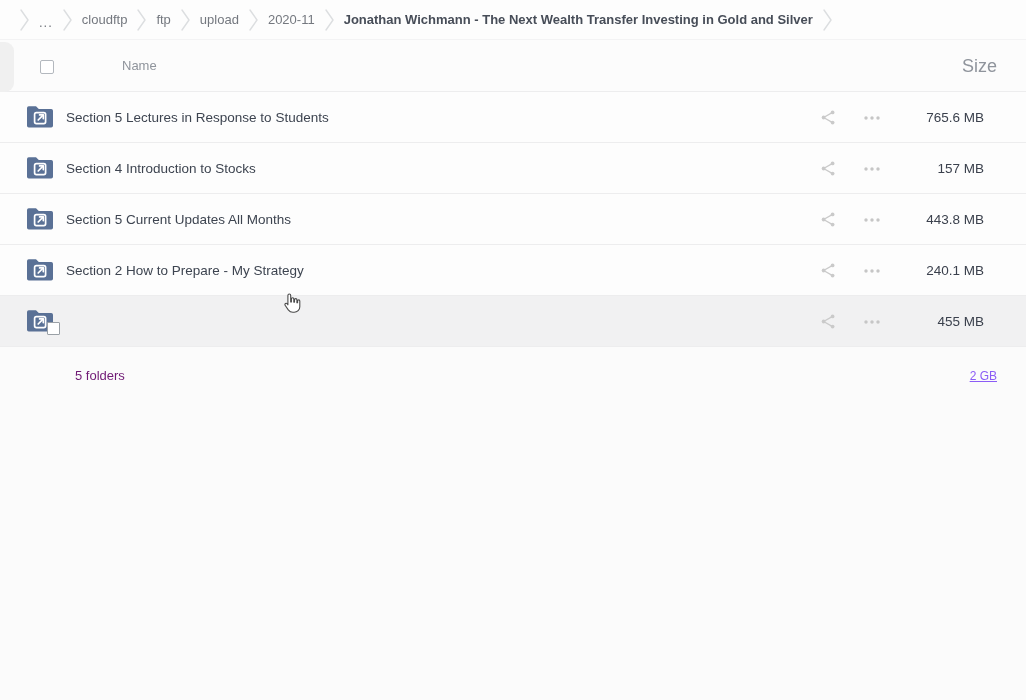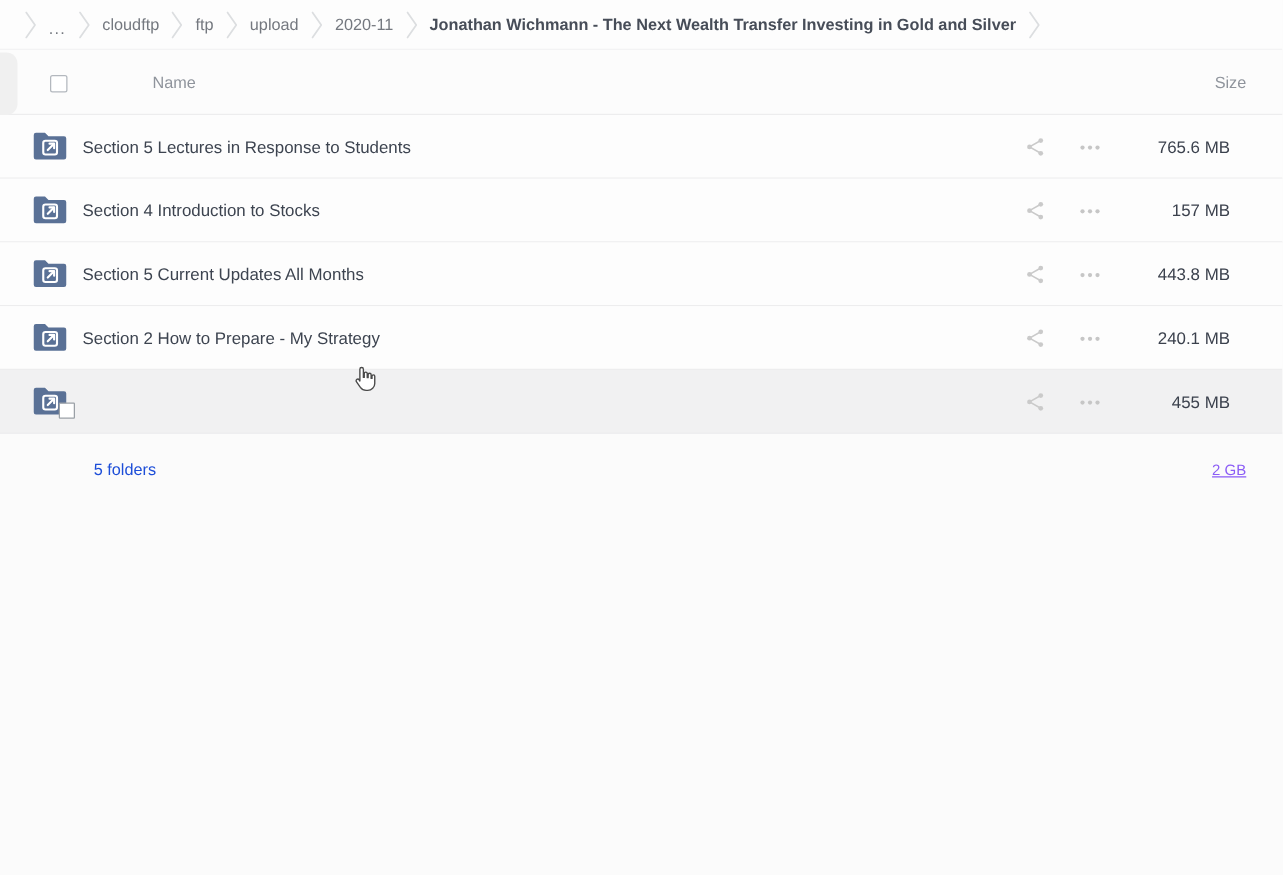--- a/index.html
+++ b/index.html
@@ -58,21 +58,21 @@
     border: 1px solid #b3b8be;
     border-radius: 2px;
   }
   .list-header .checkbox { left: 40px; top: 20px; }
   .col-name {
     position: absolute; left: 76px; top: 0; line-height: 52px;
     font-size: 13px; color: #8f949c; margin-left: 46px;
   }
   .col-size {
     position: absolute; right: 29px; top: 0; line-height: 52px;
-    font-size: 13px; color: #8f949c;
+    font-size: 18px; color: #8f949c;
   }
 
   
   .rows { position: relative; }
   .row {
     position: relative;
     height: 51px;
     background: #fdfdfd;
     border-bottom: 1px solid #ededee;
     cursor: pointer;
@@ -96,21 +96,21 @@
     width: 13px; height: 13px;
     background: #fff;
     border: 1.5px solid #9aa0a6;
     border-radius: 1px;
   }
 
   
   .list-footer { position: relative; height: 58px; }
   .footer-count {
     position: absolute; left: 75px; top: 0; line-height: 58px;
-    font-size: 13px; color: #1d4ed8; text-align: center;
+    font-size: 13px; color: #701a75; text-align: center;
   }
   .footer-size {
     position: absolute; right: 29px; top: 0; line-height: 58px;
     font-size: 12px; color: #8b5cf6; text-decoration: underline;
   }
 
   
   .cursor { position: absolute; left: 281px; top: 291px; width: 22px; height: 24px; z-index: 10; pointer-events: none; }
 </style>
 </head>

